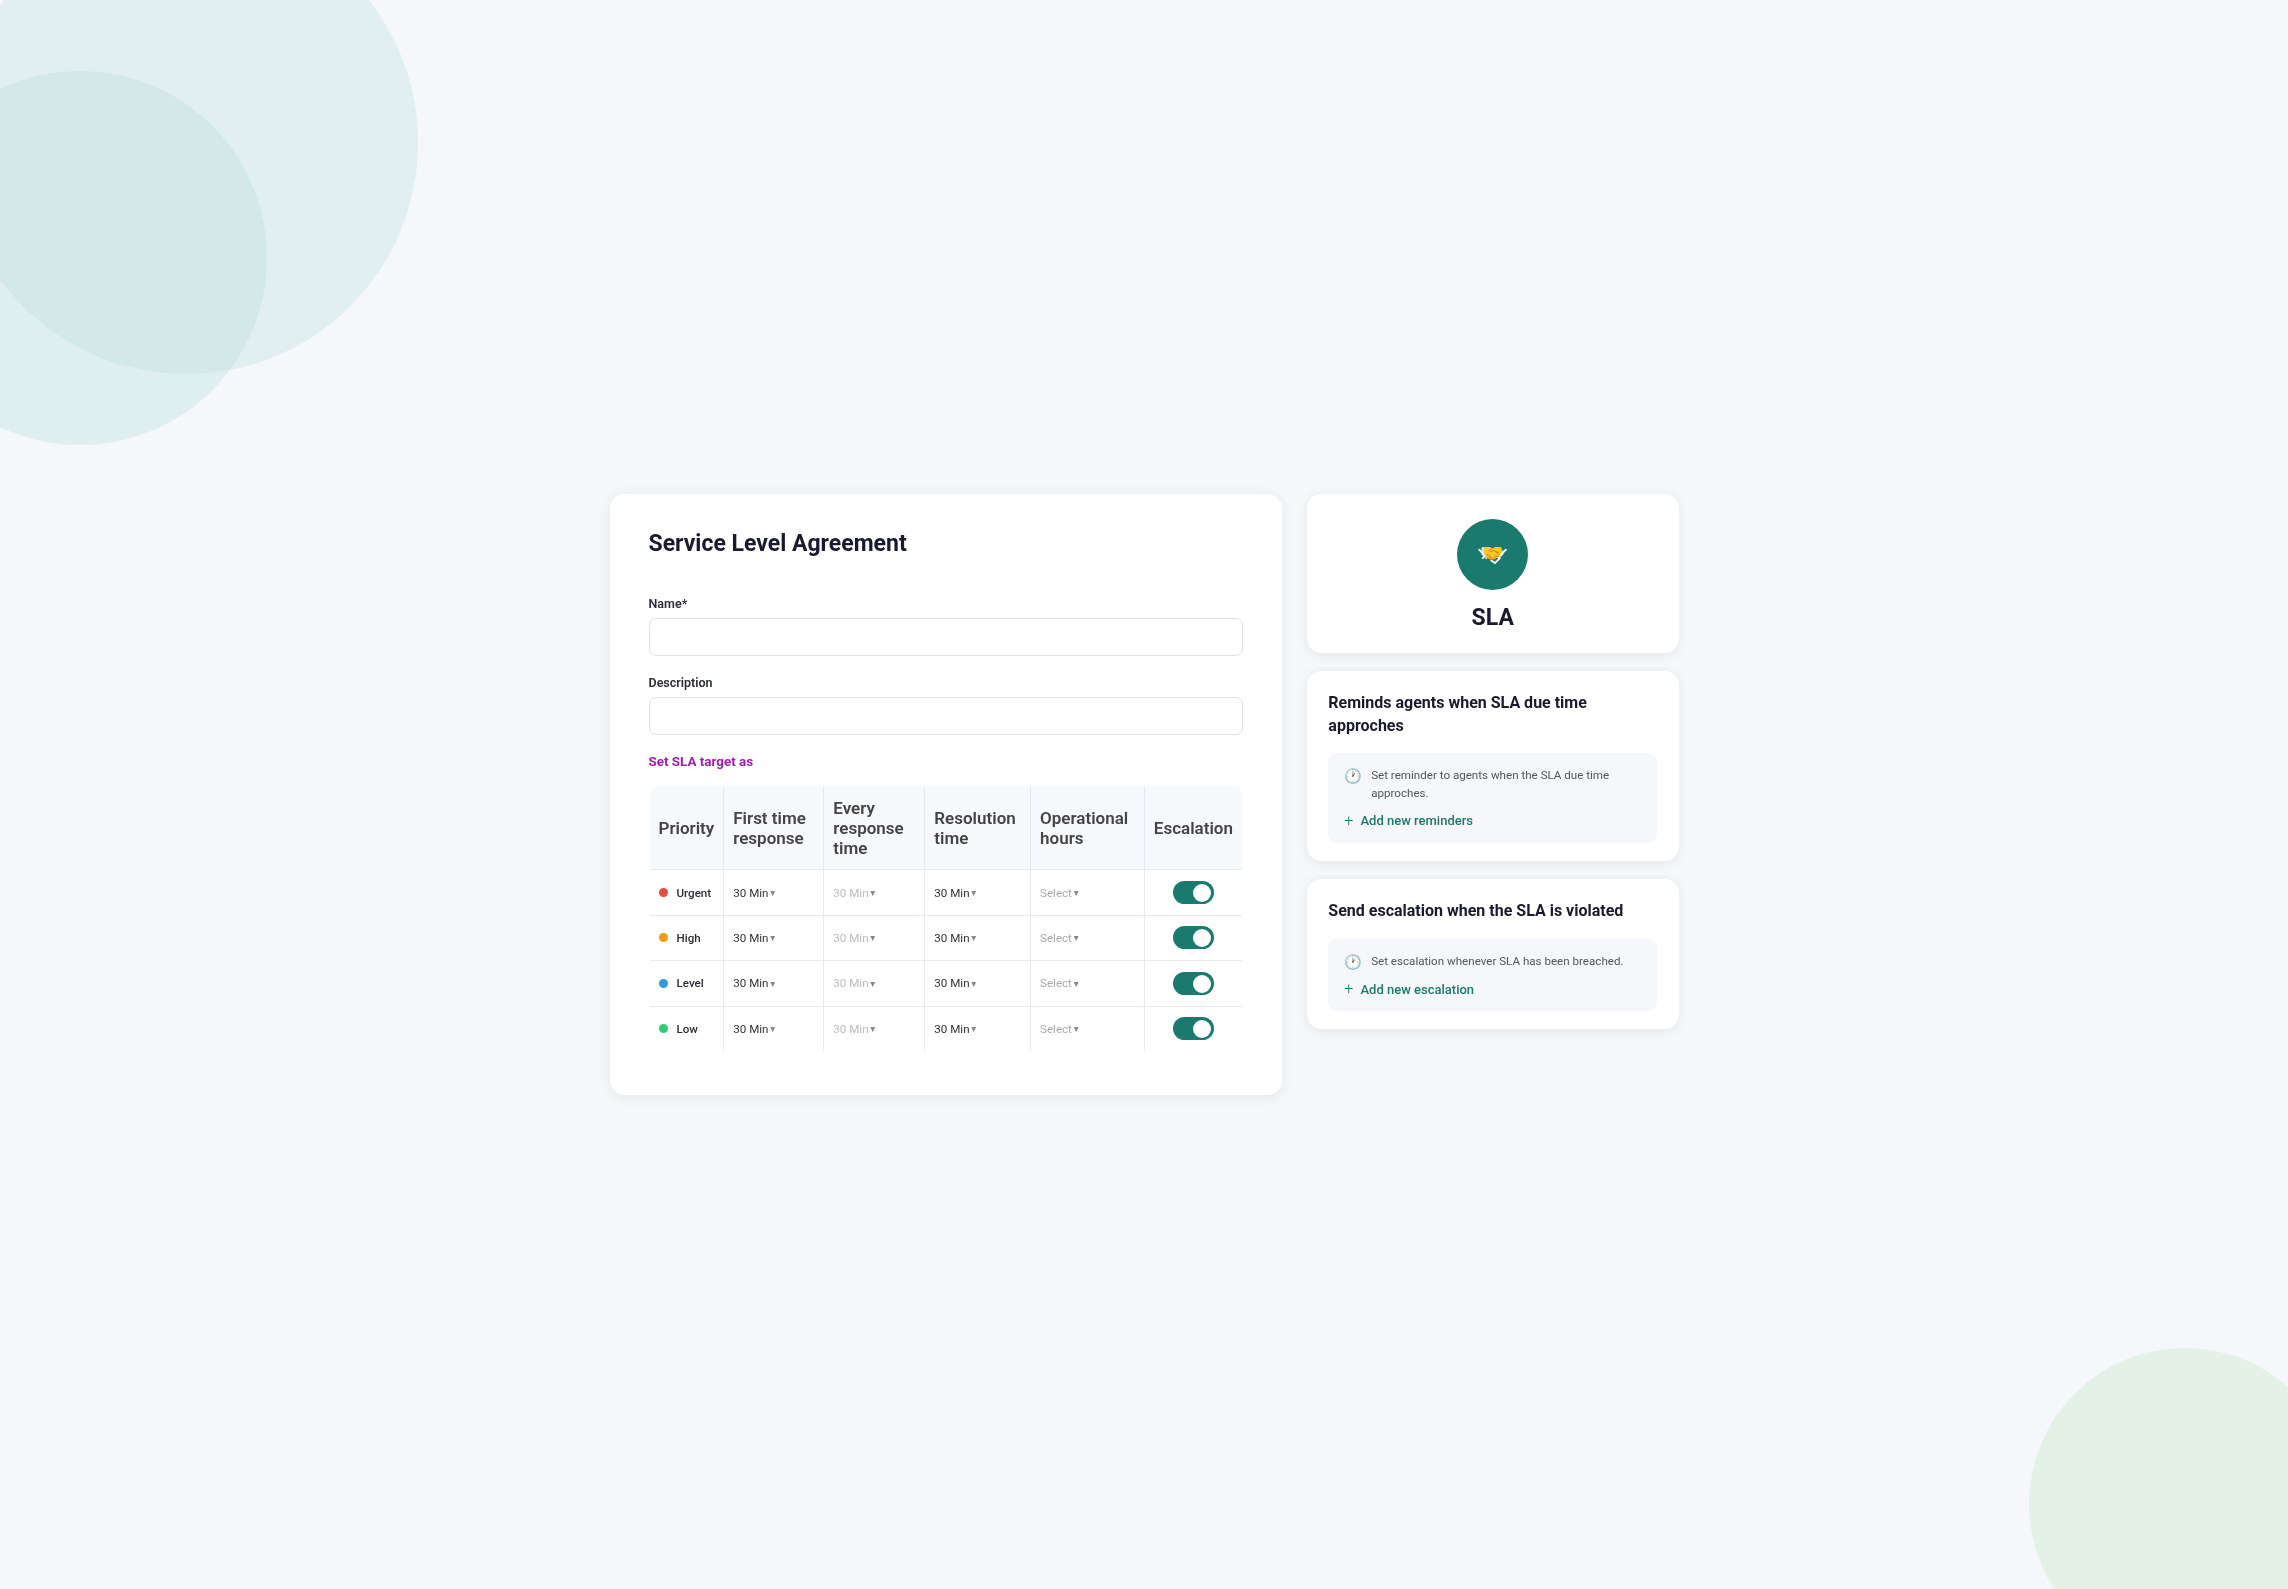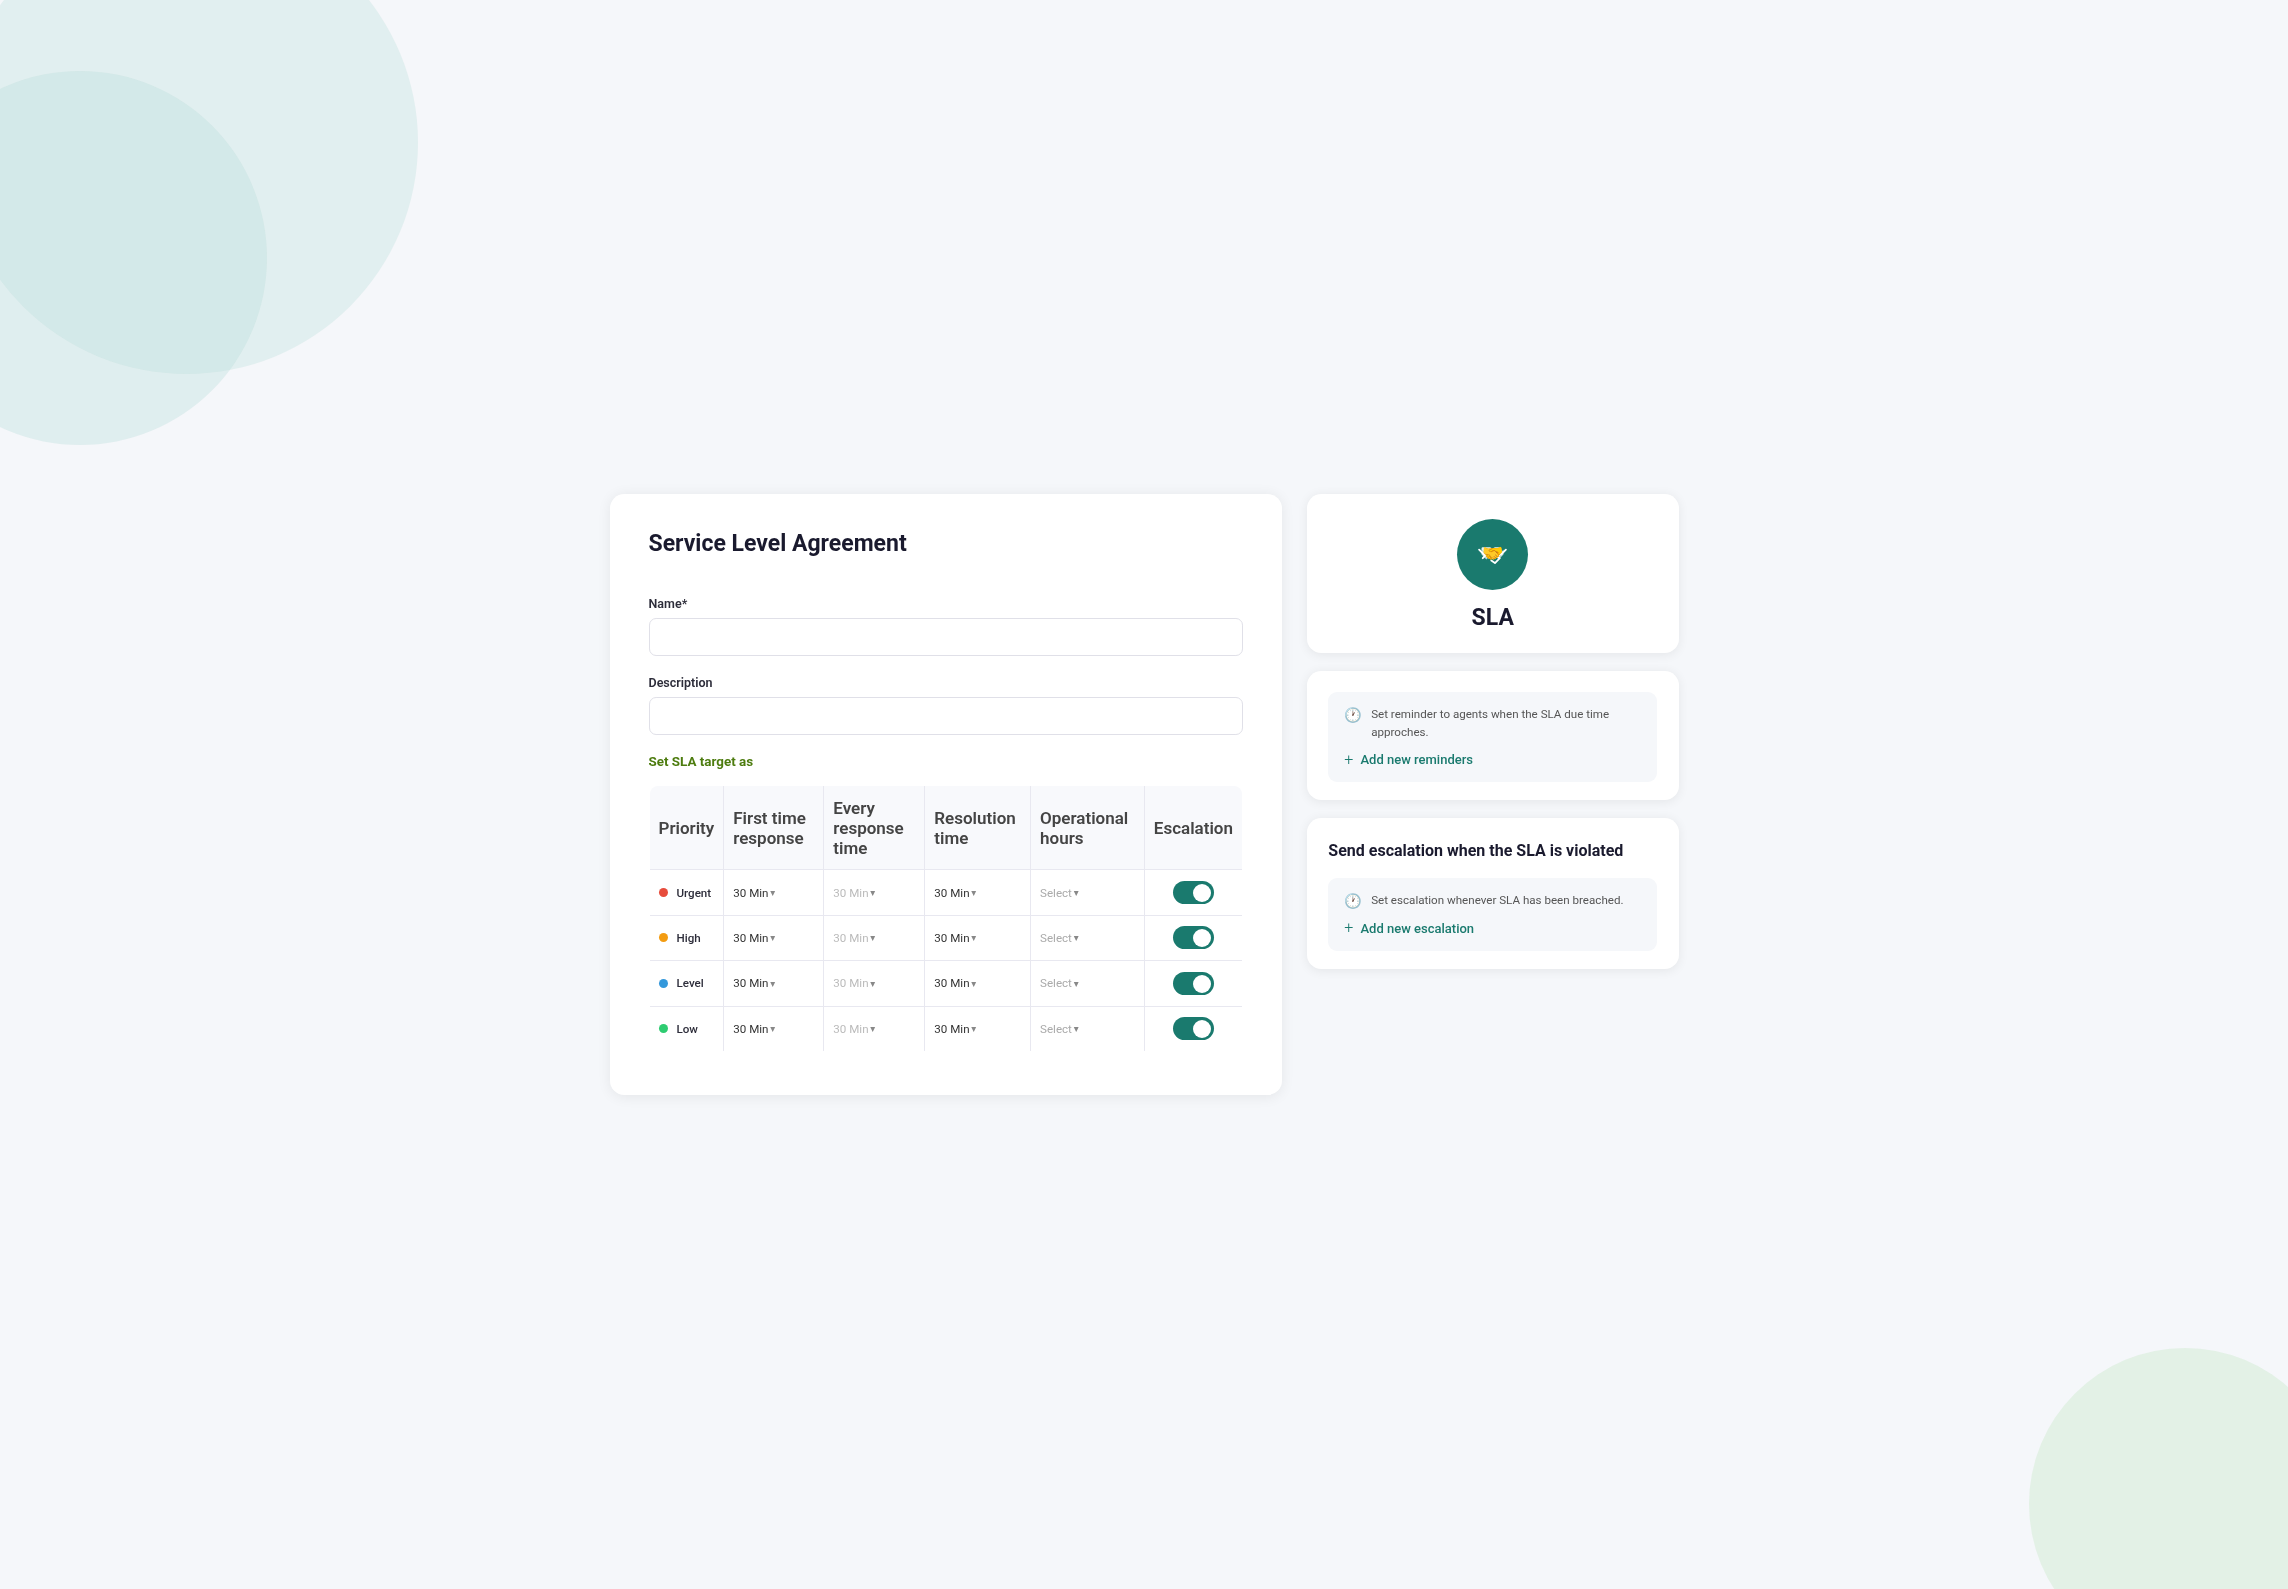--- a/index.html
+++ b/index.html
@@ -93,21 +93,21 @@
       font-size: 12.5px;
       color: #333;
       outline: none;
       margin-bottom: 19.6px;
       background: #fff;
     }
 
     .section-subtitle {
       font-size: 13.4px;
       font-weight: 700;
-      color: #4d7c0f;
+      color: #a21caf;
       margin-bottom: 16px;
     }
 
     
     .sla-table {
       width: 100%;
       border-collapse: collapse;
       border: 1.3px solid #e8e8f0;
       border-radius: 9px;
       overflow: hidden;
@@ -521,20 +521,21 @@
             <path d="M32 26l-2 2-6-2c-1 0-2 1-2 2s1 2 2 2h8c2 0 3 1.3 3 3s-1.3 3-3 3h-4l-8-8 8-8 4 2 4-2 8 8-4 4-6-4" opacity="0"></path>
           </g>
 
           <text x="32" y="40" text-anchor="middle" font-size="28" fill="#fff">🤝</text>
         </svg>
       </div>
       <div class="sla-label">SLA</div>
     </div>
 
     <div class="info-card">
+      <div class="info-card-title">Reminds agents when SLA due time approches</div>
       <div class="info-card-body">
         <div class="info-row">
           <span class="clock-icon">🕐</span>
           <span class="info-text">Set reminder to agents when the SLA due time approches.</span>
         </div>
         <div class="add-row">
           <span class="plus-icon">+</span>
           <a class="add-link" href="#">Add new reminders</a>
         </div>
       </div>

